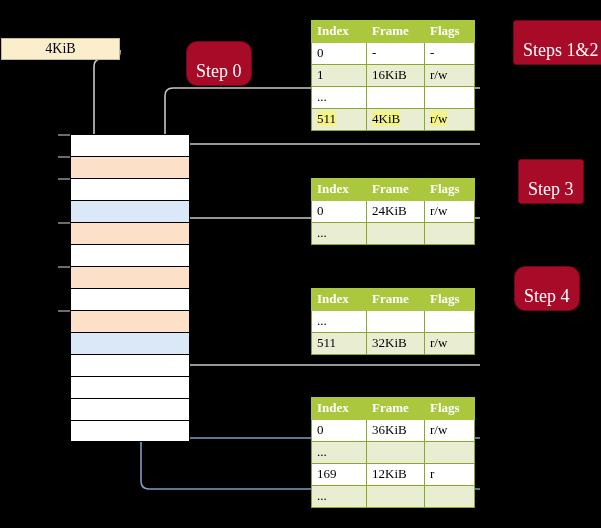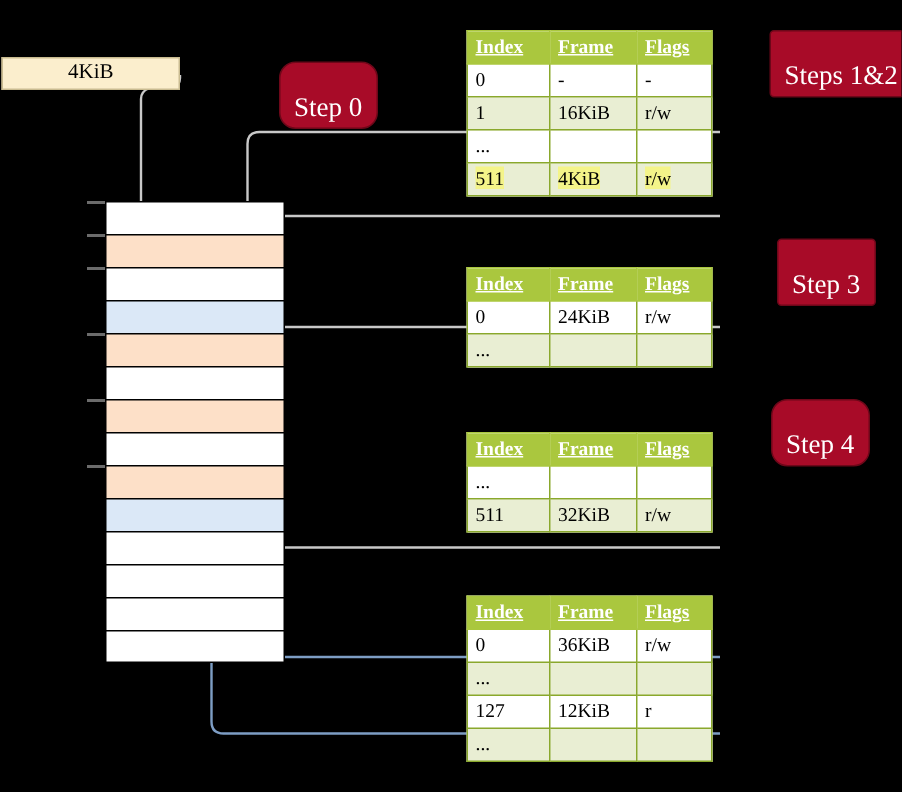--- a/index.html
+++ b/index.html
@@ -62,21 +62,20 @@
     border:1px solid #8aa82c;
     padding:2px 5px 3px 5px;
     text-align:left;vertical-align:middle;
     height:19px;box-sizing:border-box;
     font-weight:normal;
   }
   .ptable th{
     background:#aac73e;color:#fff;font-weight:bold;
     border-color:#aac73e;
     font-size:13px;
-    text-decoration:underline;
   }
   .ptable tr.alt td{background:#e9eed3;}
   .ptable td.c-index{width:55px;}
   .ptable td.c-frame{width:58px;}
   .ptable td.c-flags{width:50px;}
   .ptable th.c-index{width:55px;}
   .ptable th.c-frame{width:58px;}
   .ptable th.c-flags{width:50px;}
   .hl span{background:#f4f489;}
 </style>
@@ -254,21 +253,21 @@
           <td class="c-index">0</td>
           <td class="c-frame">36KiB</td>
           <td class="c-flags">r/w</td>
         </tr>
         <tr class="alt">
           <td class="c-index">...</td>
           <td class="c-frame"></td>
           <td class="c-flags"></td>
         </tr>
         <tr>
-          <td class="c-index">127</td>
+          <td class="c-index">169</td>
           <td class="c-frame">12KiB</td>
           <td class="c-flags">r</td>
         </tr>
         <tr class="alt">
           <td class="c-index">...</td>
           <td class="c-frame"></td>
           <td class="c-flags"></td>
         </tr>
       </tbody>
     </table>

